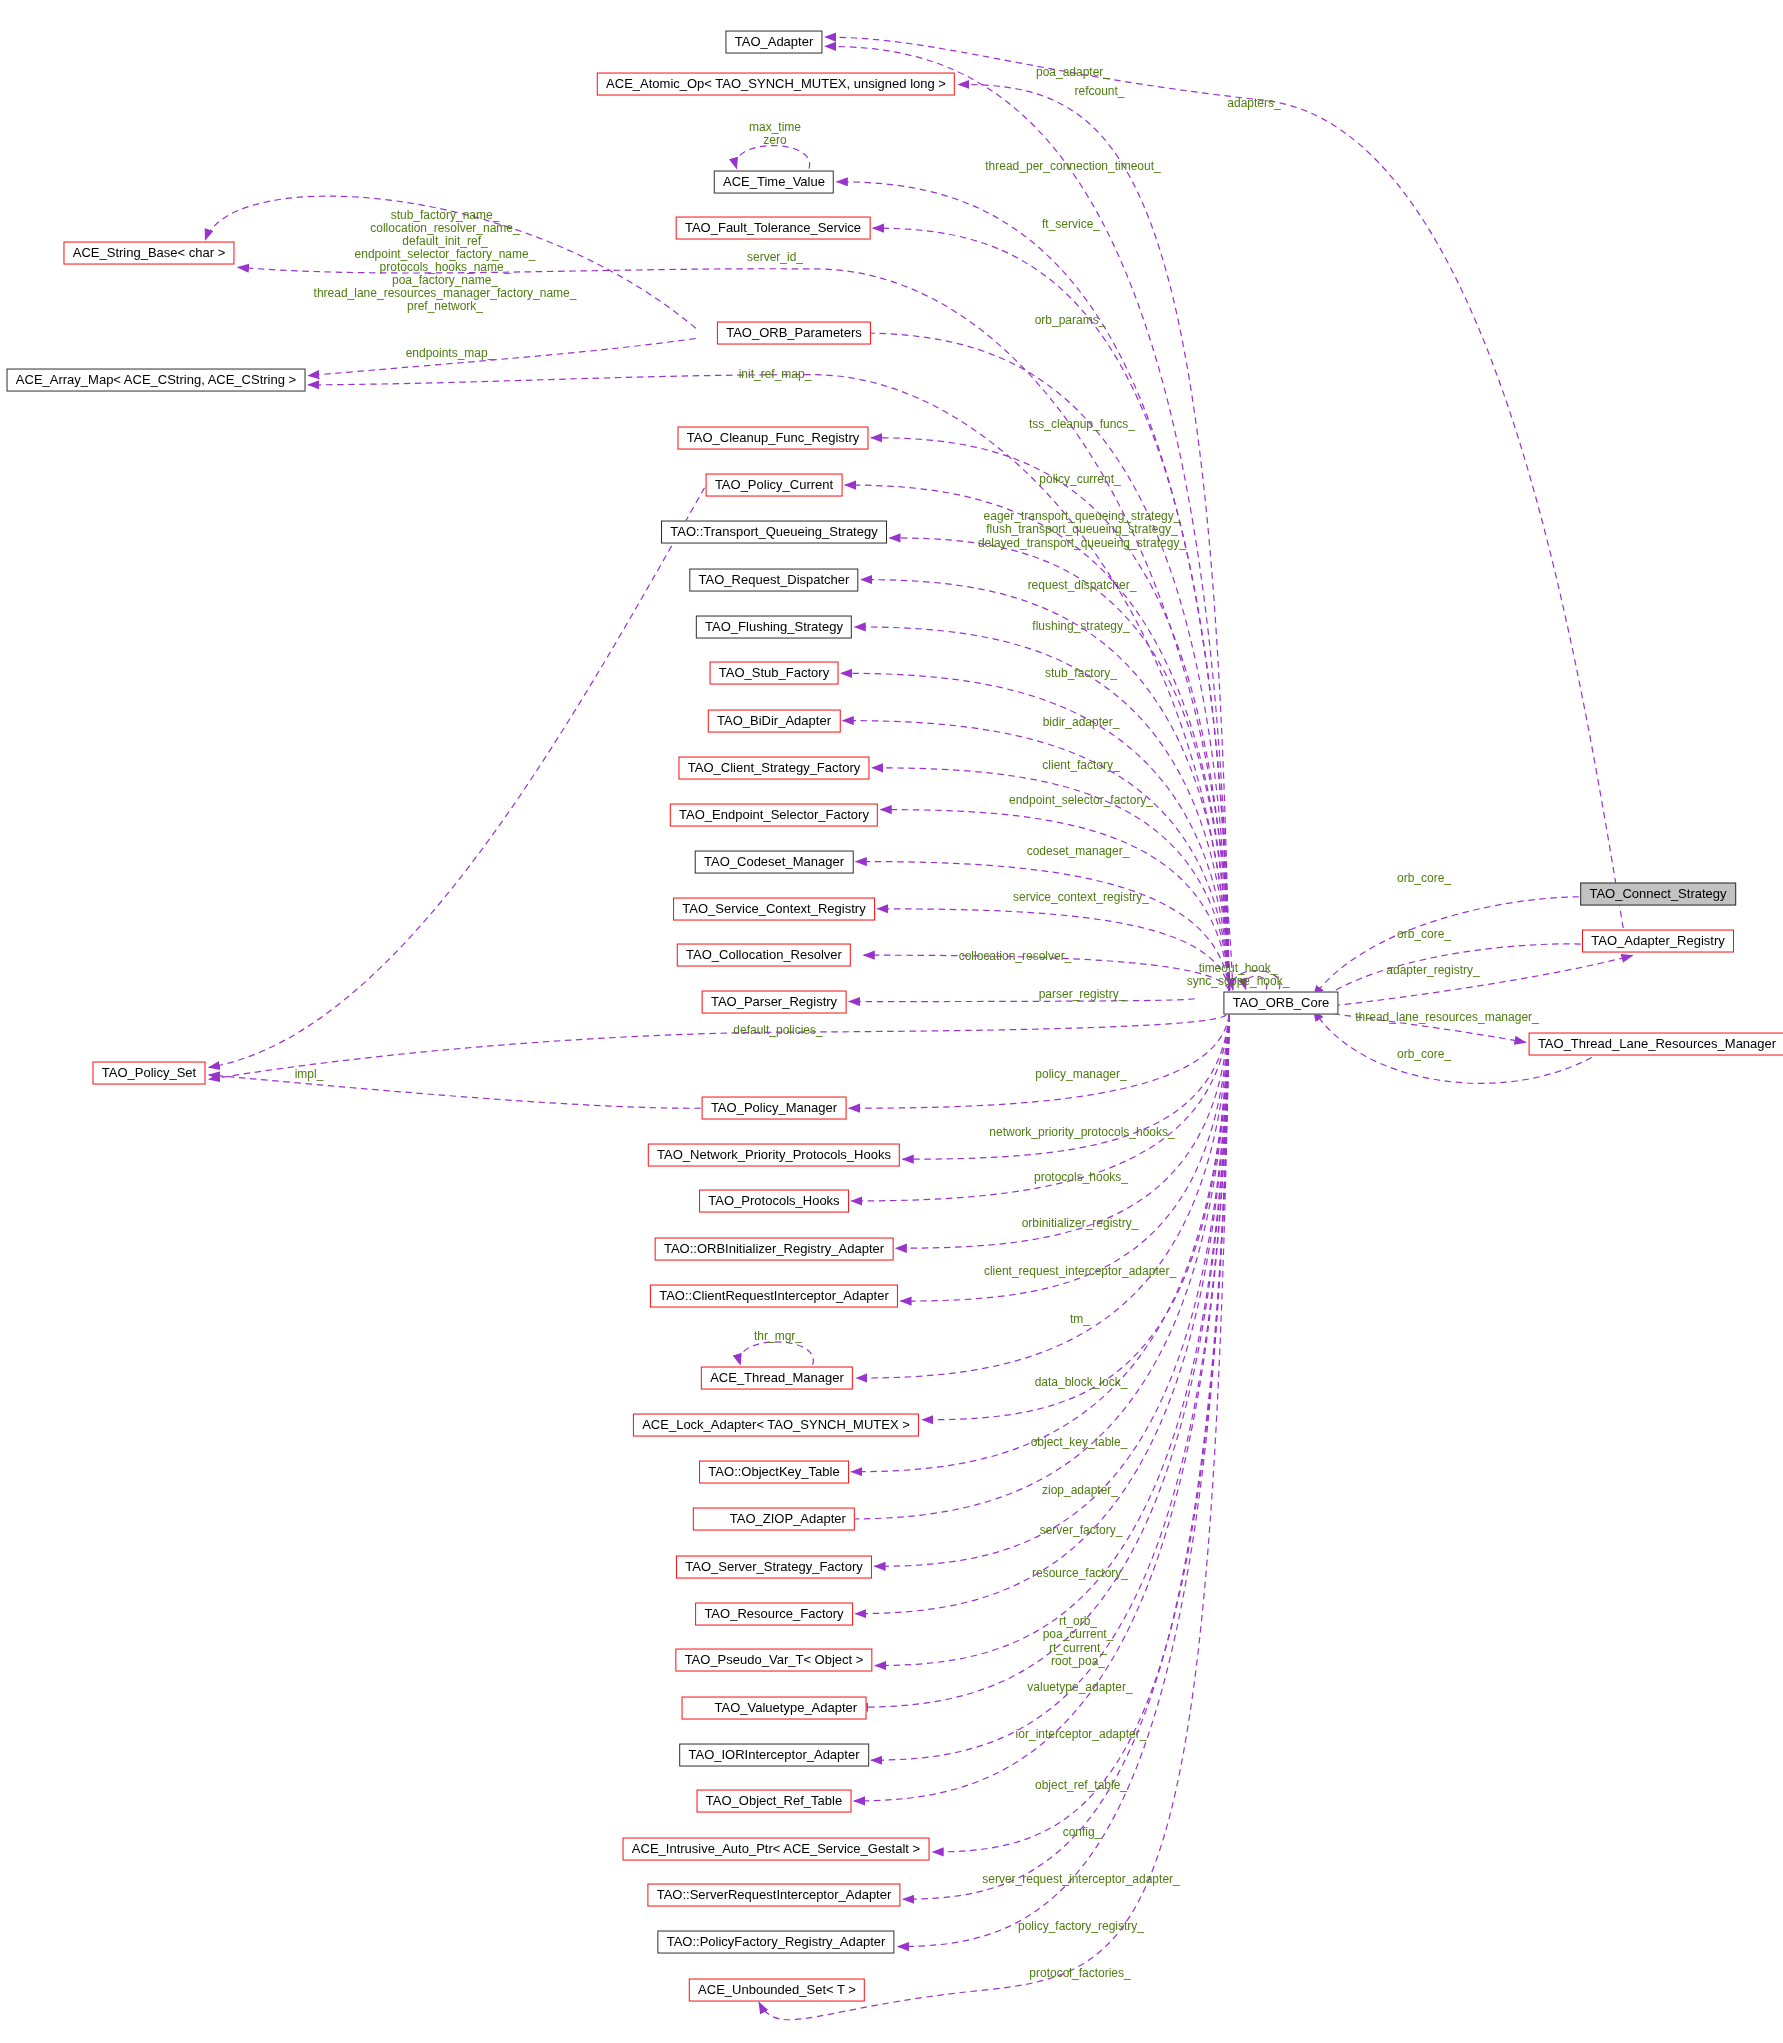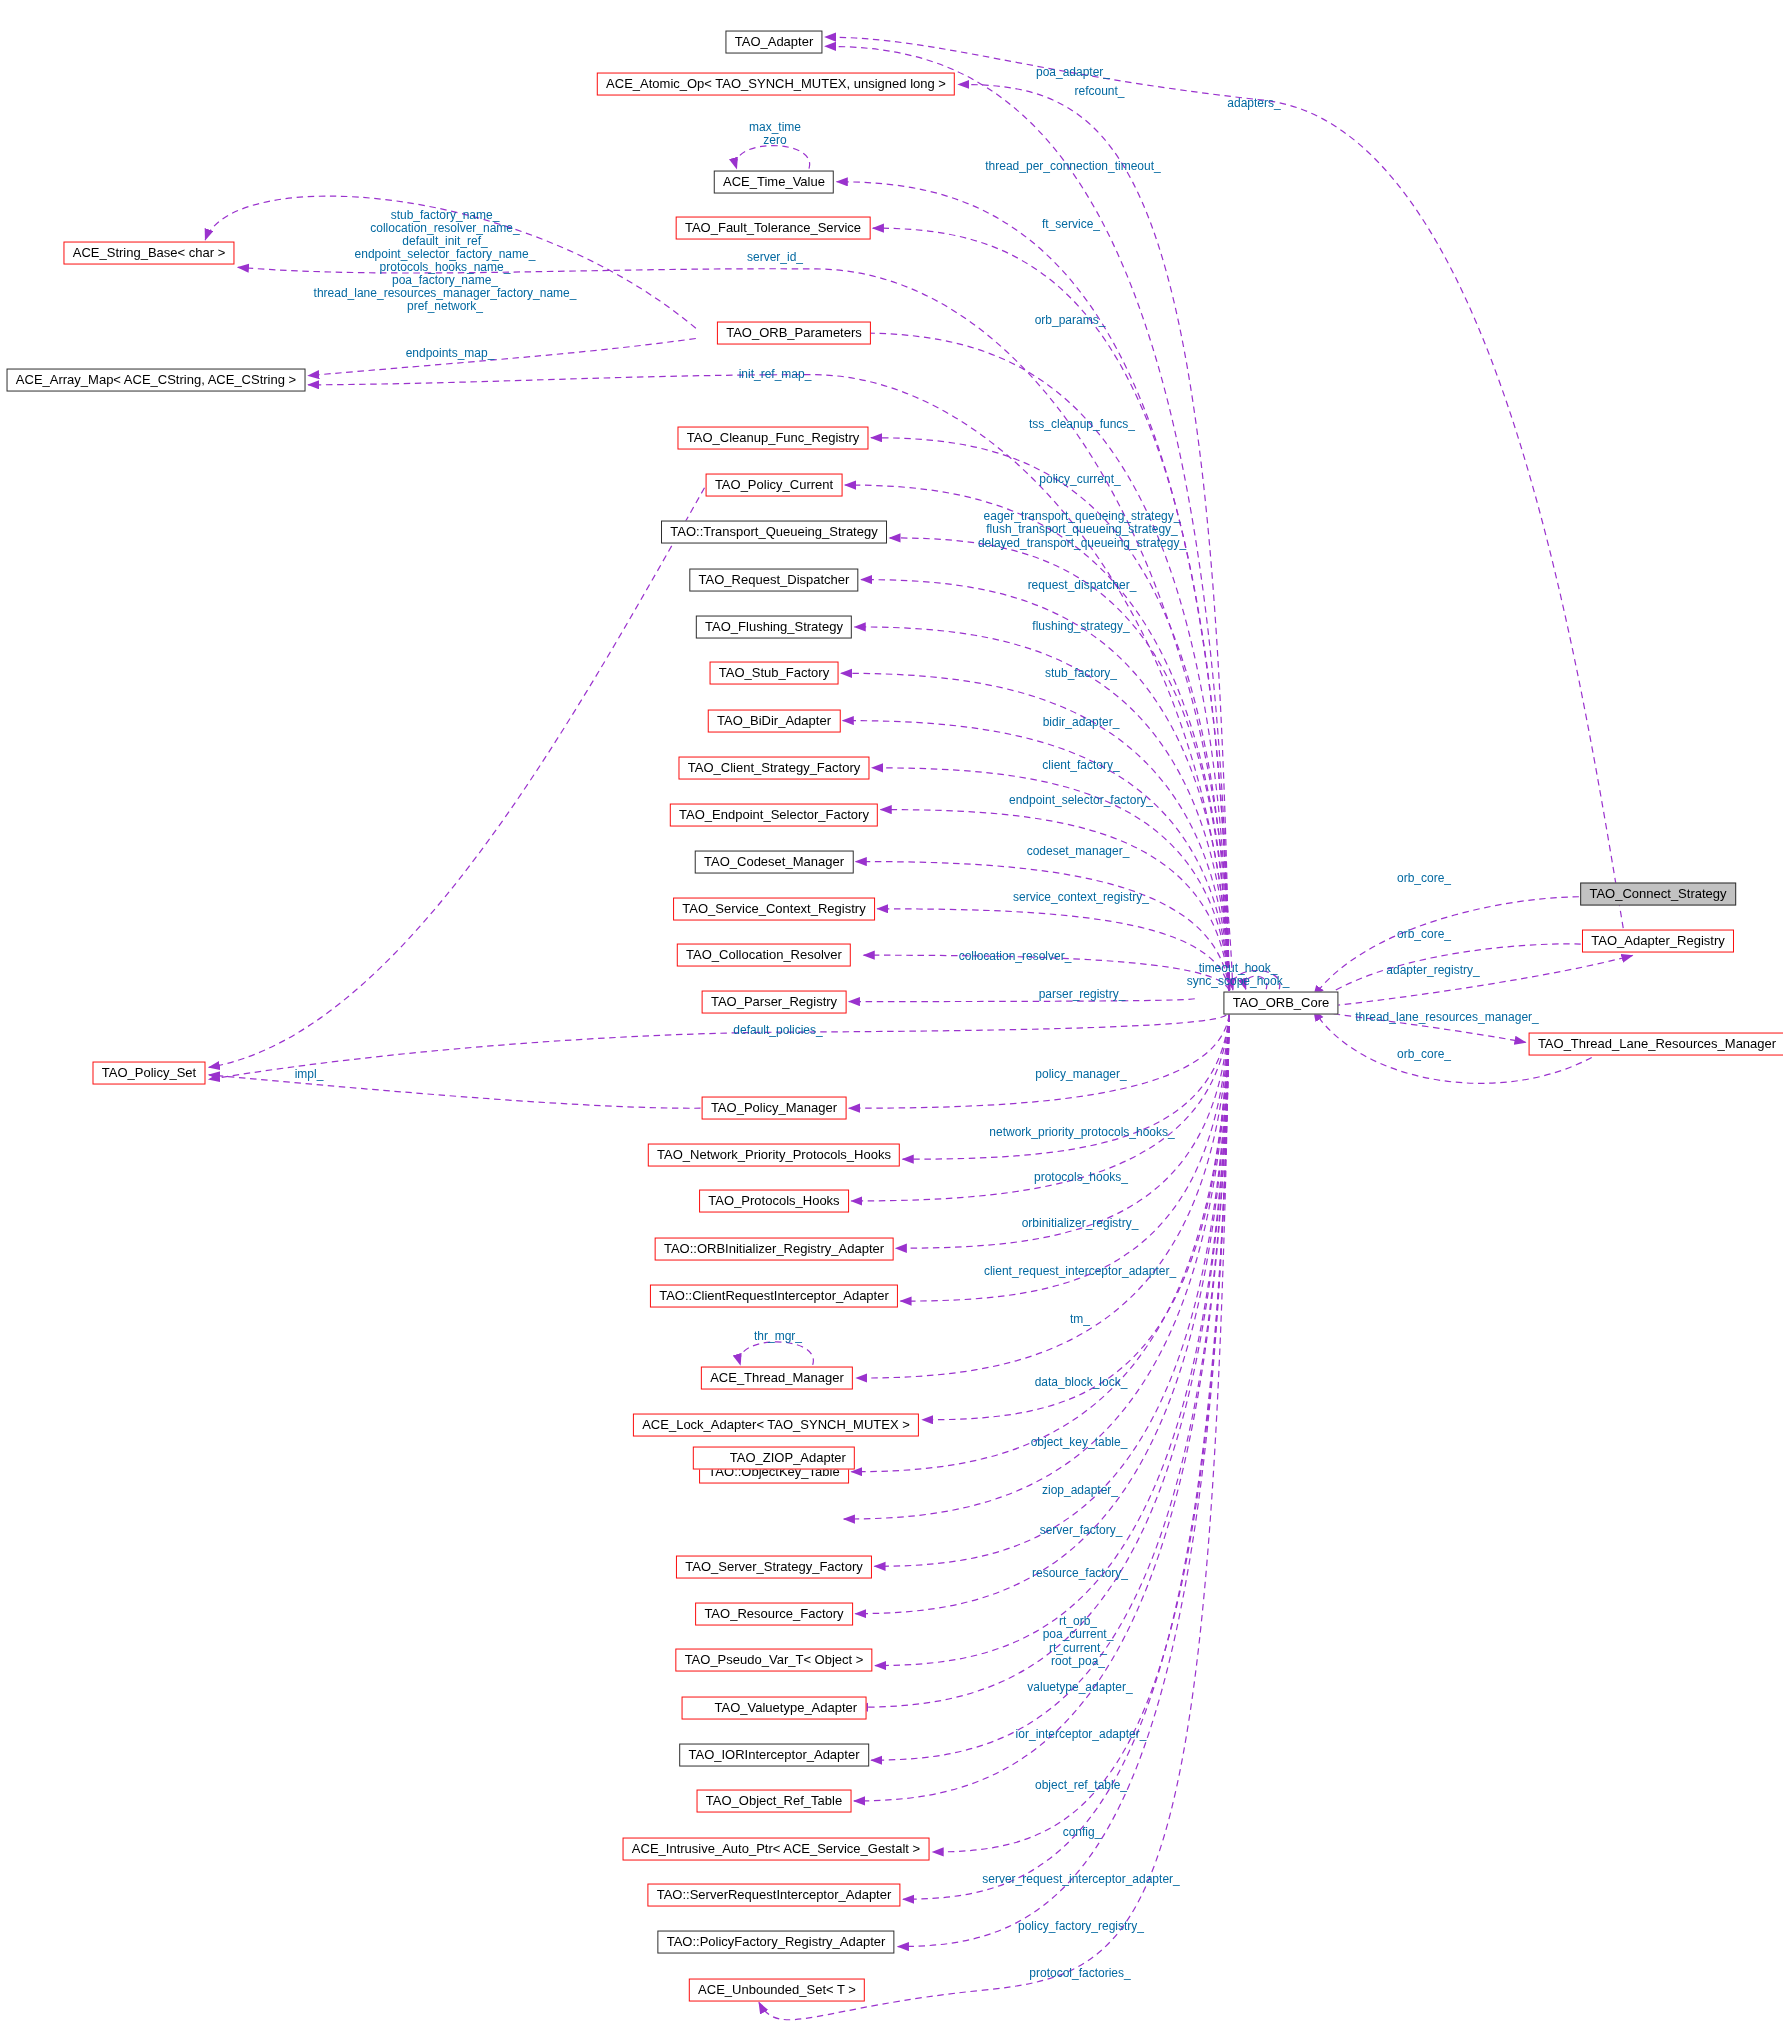--- a/index.html
+++ b/index.html
@@ -10,21 +10,21 @@
     position:absolute;transform:translate(-50%,-50%);
     background:#ffffff;border:1.9px solid #2e2e2e;
     padding:1.9px 8.3px 2.8px 8.3px;font-size:13px;color:#000;
     white-space:nowrap;z-index:3;line-height:1.25;
   }
   .box.red{border-color:#fb0e0e;}
   .box.black{border-color:#2e2e2e;}
   .box.gray{background:#c2c2c2;}
   .elabel{
     position:absolute;transform:translate(-50%,-50%);
-    font-size:12px;color:#0369a1;line-height:1.12;
+    font-size:12px;color:#4d7c0f;line-height:1.12;
     text-align:center;white-space:pre-line;z-index:2;
   }
 </style>
 </head>
 <body>
 
 <div class="canvas">
   <svg id="edge-layer" width="1784" height="2043" viewBox="0 0 1923 2203">
     <defs>
       <marker id="arrow" markerUnits="userSpaceOnUse" markerWidth="15" markerHeight="12" refX="12" refY="5" orient="auto">
@@ -111,21 +111,21 @@
       <div class="box red" style="left: 774px; top: 1002px;">TAO_Parser_Registry</div>
       <div class="box red" style="left: 149px; top: 1073px;">TAO_Policy_Set</div>
       <div class="box red" style="left: 774px; top: 1108px;">TAO_Policy_Manager</div>
       <div class="box red" style="left: 774px; top: 1155px;">TAO_Network_Priority_Protocols_Hooks</div>
       <div class="box red" style="left: 774px; top: 1201px;">TAO_Protocols_Hooks</div>
       <div class="box red" style="left: 774px; top: 1249px;">TAO::ORBInitializer_Registry_Adapter</div>
       <div class="box red" style="left: 774px; top: 1296px;">TAO::ClientRequestInterceptor_Adapter</div>
       <div class="box red" style="left: 777px; top: 1378px;">ACE_Thread_Manager</div>
       <div class="box red" style="left: 776px; top: 1425px;">ACE_Lock_Adapter&lt; TAO_SYNCH_MUTEX &gt;</div>
       <div class="box red" style="left: 774px; top: 1472px;">TAO::ObjectKey_Table</div>
-      <div class="box red" style="left: 774px; top: 1458px; padding-left: 36px;">TAO_ZIOP_Adapter</div>
+      <div class="box red" style="left: 774px; top: 1519px; padding-left: 36px;">TAO_ZIOP_Adapter</div>
       <div class="box red" style="left: 774px; top: 1567px;">TAO_Server_Strategy_Factory</div>
       <div class="box red" style="left: 774px; top: 1614px;">TAO_Resource_Factory</div>
       <div class="box red" style="left: 774px; top: 1660px;">TAO_Pseudo_Var_T&lt; Object &gt;</div>
       <div class="box red" style="left: 774px; top: 1708px; padding-left: 32px;">TAO_Valuetype_Adapter</div>
       <div class="box black" style="left: 774px; top: 1755px;">TAO_IORInterceptor_Adapter</div>
       <div class="box red" style="left: 774px; top: 1801px;">TAO_Object_Ref_Table</div>
       <div class="box red" style="left: 776px; top: 1849px;">ACE_Intrusive_Auto_Ptr&lt; ACE_Service_Gestalt &gt;</div>
       <div class="box red" style="left: 774px; top: 1895px;">TAO::ServerRequestInterceptor_Adapter</div>
       <div class="box black" style="left: 776px; top: 1942px;">TAO::PolicyFactory_Registry_Adapter</div>
       <div class="box red" style="left: 777px; top: 1990px;">ACE_Unbounded_Set&lt; T &gt;</div>

